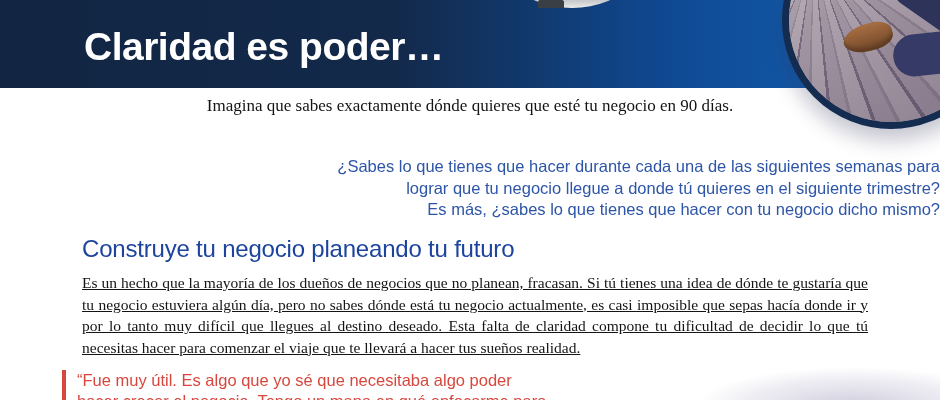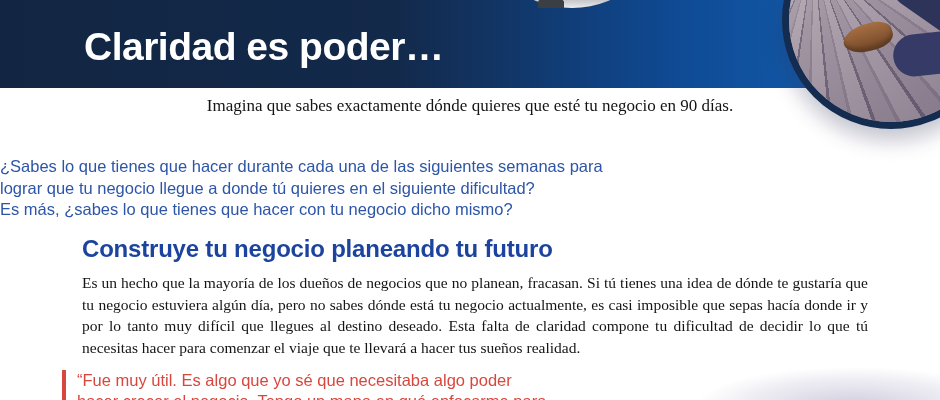--- a/index.html
+++ b/index.html
@@ -60,32 +60,32 @@
     box-shadow:inset 0 -4px 4px rgba(0,0,0,0.25);
   }
 
   
   .intro {
     position:absolute; top:95px; left:0; width:940px; text-align:center;
     font-family:"Liberation Serif", serif; font-size:17px; line-height:22px;
     color:#141414;
   }
   .questions {
-    position:absolute; top:156px; left:0; width:940px; text-align:left;
+    position:absolute; top:156px; left:0; width:940px; text-align:right;
     font-size:16.5px; line-height:21.5px; color:#2d55a8;
   }
   .section-heading {
     position:absolute; top:235px; left:82px; margin:0;
-    font-size:24px; font-weight:bold; letter-spacing:-0.2px; color:#1c449e;
+    font-size:24px; font-weight:normal; letter-spacing:-0.2px; color:#1c449e;
     white-space:nowrap;
   }
   .body-text {
     position:absolute; top:272px; left:82px; width:786px; margin:0;
     font-family:"Liberation Serif", serif; font-size:15.5px; line-height:21.5px;
-    text-align:justify; color:#141414;
+    text-align:justify; color:#141414;text-decoration:underline;
   }
 
   
   .quote { position:absolute; left:62px; top:370px; display:flex; }
   .quote-bar { width:4px; height:44px; background:#d8473d; margin-right:11px; flex:none; }
   .quote-text { font-size:16.5px; line-height:21px; color:#d8473d; white-space:nowrap; }
 
   
   .clouds {
     position:absolute; right:0; bottom:0; width:310px; height:42px;
@@ -112,21 +112,21 @@
     <div class="leg-2"></div>
     <div class="shoe"></div>
   </div>
 
   <div class="intro">
     <div>Imagina que sabes exactamente dónde quieres que esté tu negocio en 90 días.</div>
   </div>
 
   <div class="questions">
     <div>¿Sabes lo que tienes que hacer durante cada una de las siguientes semanas para</div>
-    <div>lograr que tu negocio llegue a donde tú quieres en el siguiente dificultad?</div>
+    <div>lograr que tu negocio llegue a donde tú quieres en el siguiente trimestre?</div>
     <div>Es más, ¿sabes lo que tienes que hacer con tu negocio dicho mismo?</div>
   </div>
 
   <h2 class="section-heading">Construye tu negocio planeando tu futuro</h2>
 
   <p class="body-text">Es un hecho que la mayoría de los dueños de negocios que no planean, fracasan. Si tú tienes una idea de dónde te gustaría que tu negocio estuviera algún día, pero no sabes dónde está tu negocio actualmente, es casi imposible que sepas hacía donde ir y por lo tanto muy difícil que llegues al destino deseado. Esta falta de claridad compone tu dificultad de decidir lo que tú necesitas hacer para comenzar el viaje que te llevará a hacer tus sueños realidad.</p>
 
   <div class="quote">
     <div class="quote-bar"></div>
     <div class="quote-text">

